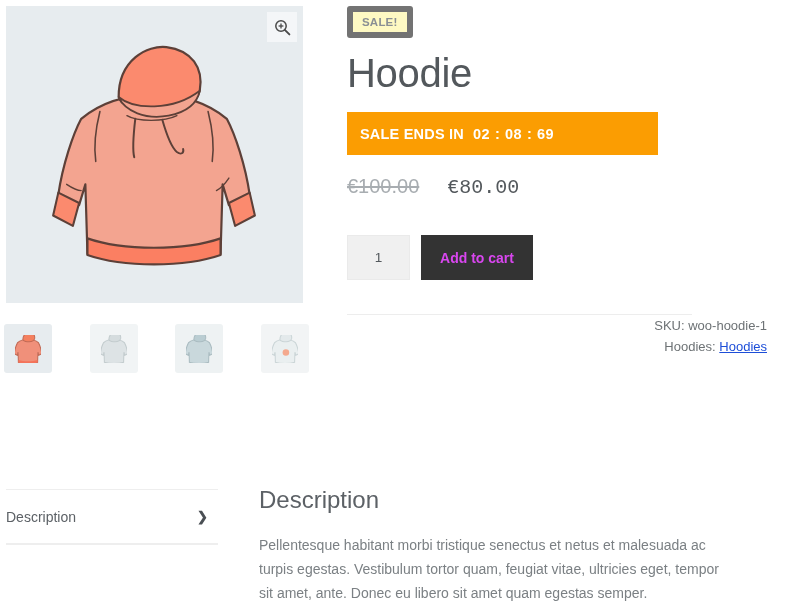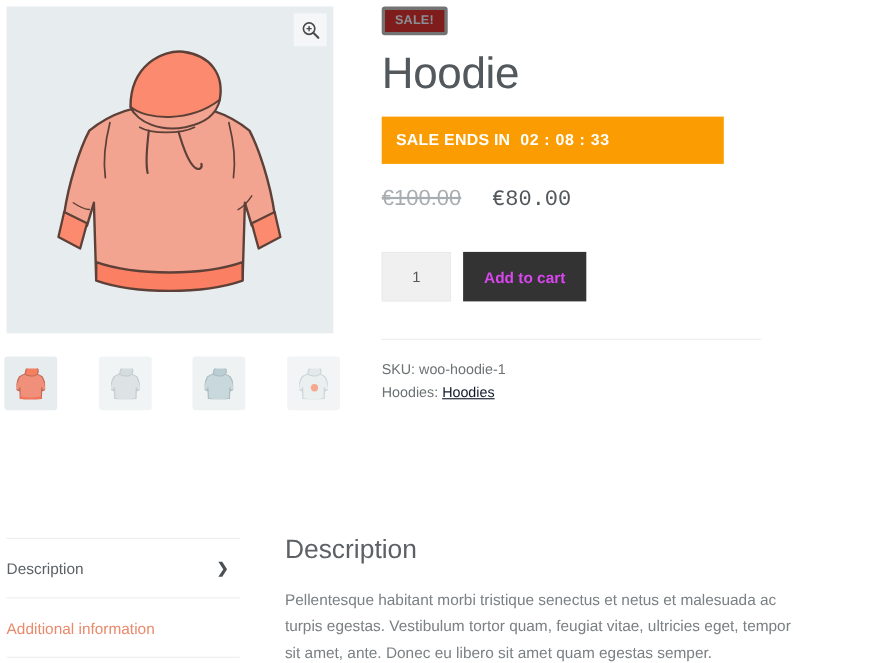--- a/index.html
+++ b/index.html
@@ -55,29 +55,29 @@
   .thumb svg { display: block; }
 
   
   .summary {
     position: absolute;
     left: 347px; top: 0px;
     width: 420px;
   }
   .sale-badge {
     display: inline-block;
-    border: 3px solid #737373;
+    border: 6px solid #737373;
     border-radius: 3px;
     color: #8a8f94;
     font-size: 11.5px;
     font-weight: bold;
     letter-spacing: 0.2px;
     padding: 4px 9px 4px 9px;
     margin-top: 6px;
-    background: #7f1d1d;
+    background: #fef9c3;
   }
   .product-title {
     margin: 14px 0 0 0;
     font-size: 40px;
     font-weight: 300;
     color: #53585c;
     letter-spacing: -0.3px;
     line-height: 1.08;
   }
   .countdown {
@@ -139,27 +139,27 @@
     padding: 0 16px;
   }
 
   .meta-divider {
     margin-top: 34px;
     width: 345px;
     height: 1px;
     background: #ededed;
   }
   .meta {
-    margin-top: 16px;
     font-size: 13px;
     color: #6d7275;
     line-height: 1.62;
+    text-align: right;
   }
   .meta a {
-    color: #0f172a;
+    color: #1d4ed8;
     text-decoration: underline;
   }
 
   
   .tabs {
     position: absolute;
     left: 6px; top: 489px;
     width: 212px;
   }
   .tab-sep { height: 1px; background: #eeeeee; width: 212px; }
@@ -278,21 +278,21 @@
   </div>
 
   <div class="summary">
 
     <div class="sale-badge">SALE!</div>
 
     <h1 class="product-title">Hoodie</h1>
 
     <div class="countdown">
       <span class="cd-label">SALE ENDS IN</span>
-      <span class="cd-time">02 : 08 : 33</span>
+      <span class="cd-time">02 : 08 : 69</span>
     </div>
 
     <div class="price-row">
       <span class="price-old">€100.00</span>
       <span class="price-new">€80.00</span>
     </div>
 
     <div class="cart-row">
       <input class="qty-input" type="text" value="1" style="">
       <button class="add-to-cart">Add to cart</button>
@@ -309,23 +309,20 @@
     </div>
   </div>
 
   <div class="tabs">
     <div class="tab-sep"></div>
     <div class="tab active">
       <span>Description</span>
       <span class="tab-chevron">❯</span>
     </div>
     <div class="tab-sep"></div>
-    <div class="tab alt">
-      <span>Additional information</span>
-    </div>
     <div class="tab-sep"></div>
   </div>
 
   <div class="desc">
     <h2 class="desc-title">Description</h2>
     <p class="desc-body">Pellentesque habitant morbi tristique senectus et netus et malesuada ac turpis egestas. Vestibulum tortor quam, feugiat vitae, ultricies eget, tempor sit amet, ante. Donec eu libero sit amet quam egestas semper.</p>
   </div>
 
 </div>
 

